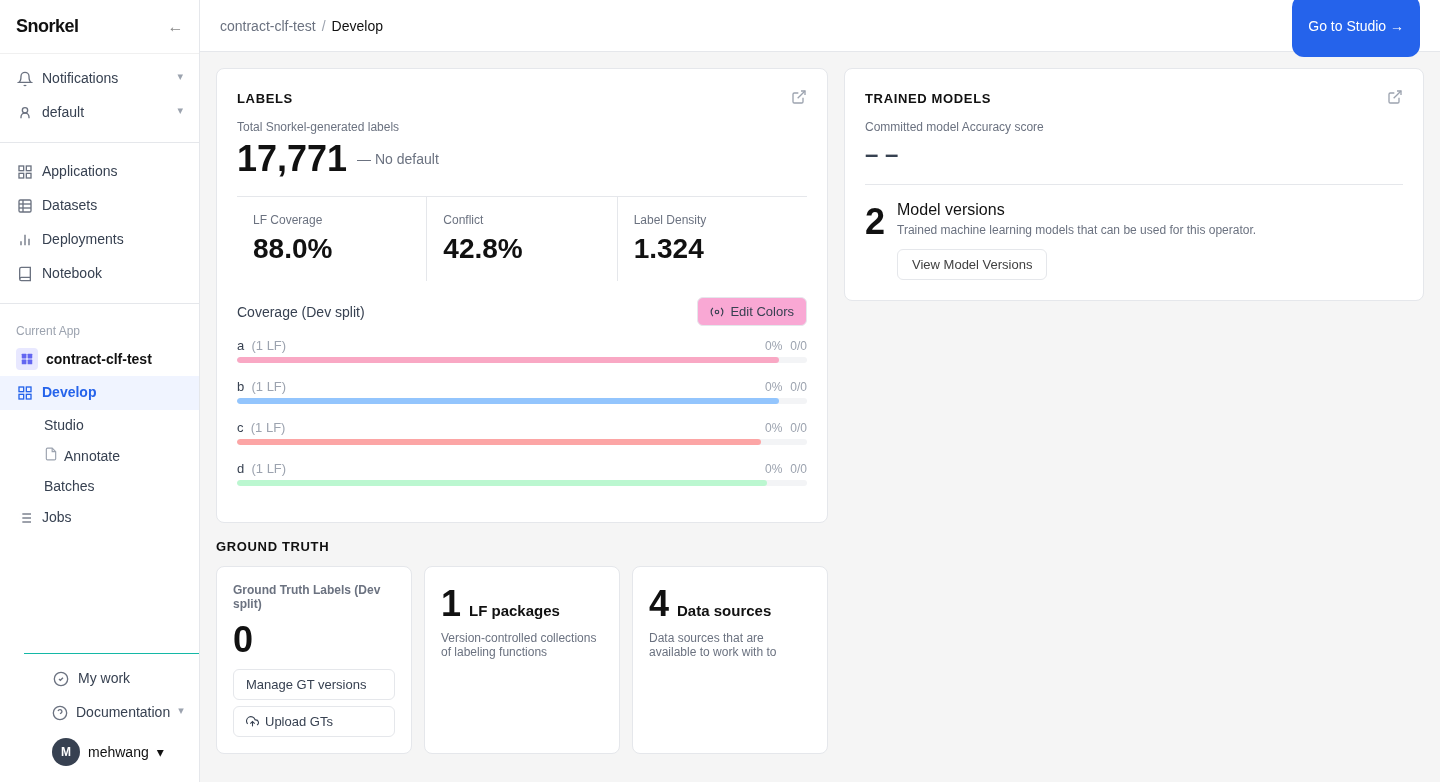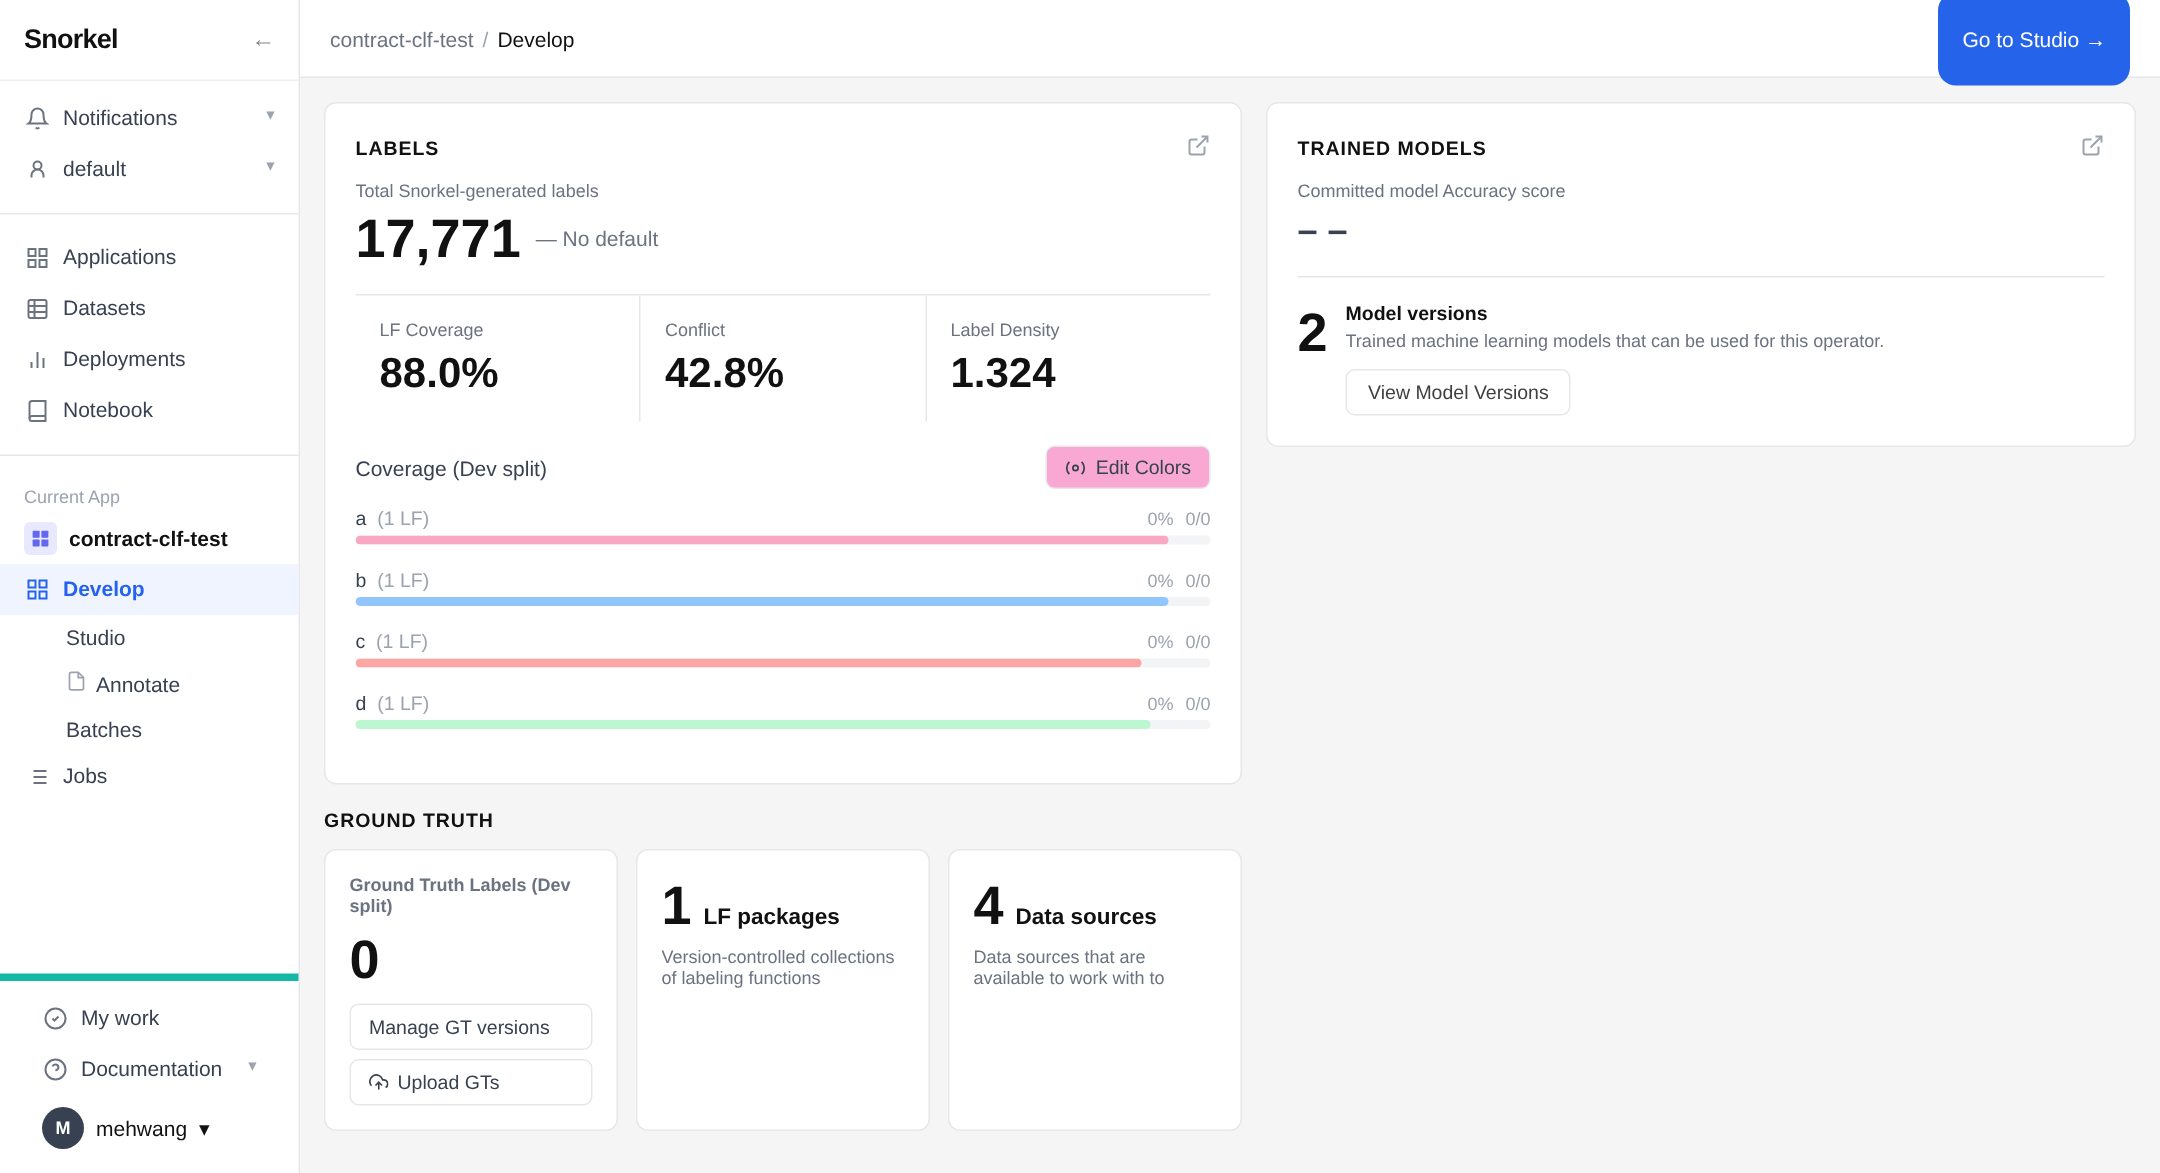--- a/index.html
+++ b/index.html
@@ -11,21 +11,21 @@
     .sidebar-collapse-btn { color: #888; cursor: pointer; font-size: 16px; }
     .sidebar-section { padding: 8px 0; }
     .sidebar-item { display: flex; align-items: flex-start; padding: 8px 16px; cursor: pointer; color: #374151; gap: 8px; font-size: 14px; }
     .sidebar-item .icon { width: 18px; height: 18px; display: flex; align-items: center; justify-content: center; color: #6b7280; }
     .sidebar-item .chevron { margin-left: auto; color: #9ca3af; font-size: 11px; }
     .sidebar-divider { height: 1px; background: #e5e7eb; margin: 4px 0; }
     .sidebar-label { font-size: 12px; color: #9ca3af; padding: 8px 16px 4px; font-weight: 500; }
     .sidebar-item.active { background: #f0f4ff; color: #2563eb; font-weight: 600; }
     .sidebar-item.active .icon { color: #2563eb; }
     .sidebar-sub-item { padding: 7px 16px 7px 44px; cursor: pointer; color: #374151; font-size: 14px; display: flex; align-items: center; gap: 6px; }
-    .sidebar-bottom { margin-top: auto; border-top: 5px solid #14b8a6; padding: 8px 12px; }
+    .sidebar-bottom { margin-top: auto; border-top: 1px solid #14b8a6; padding: 8px 12px; margin-left: 24px; }
     .sidebar-user { display: flex; align-items: center; gap: 8px; padding: 8px 16px; cursor: pointer; }
     .avatar { width: 28px; height: 28px; border-radius: 50%; background: #374151; color: #fff; display: flex; align-items: center; justify-content: center; font-size: 12px; font-weight: 600; }
     .app-name-item { display: flex; align-items: center; gap: 8px; padding: 6px 16px; cursor: pointer; font-weight: 600; font-size: 14px; }
     .app-icon { width: 22px; height: 22px; background: #e8e8ff; border-radius: 4px; display: flex; align-items: center; justify-content: center; }
 
     
     #main { flex: 1; display: flex; flex-direction: column; overflow: hidden; }
     .topbar { height: 52px; background: #fff; border-bottom: 1px solid #e5e7eb; display: flex; align-items: center; padding: 0 20px; justify-content: space-between; }
     .breadcrumb { display: flex; align-items: center; gap: 6px; color: #6b7280; font-size: 14px; }
     .breadcrumb .current { color: #111; font-weight: 500; }
@@ -70,21 +70,21 @@
     .bar-green { background: #bbf7d0; }
 
     
     .right-col { width: 580px; display: flex; flex-direction: column; gap: 16px; }
     .trained-models-card { }
     .accuracy-label { font-size: 12px; color: #6b7280; margin-bottom: 6px; }
     .accuracy-value { font-size: 24px; font-weight: 700; color: #374151; margin-bottom: 16px; }
     .model-versions-row { display: flex; align-items: flex-start; gap: 12px; padding-top: 16px; border-top: 1px solid #e5e7eb; }
     .model-count { font-size: 36px; font-weight: 700; }
     .model-desc { }
-    .model-desc-title { font-size: 13px; font-weight: 700; margin-bottom: 4px; }
+    .model-desc-title { font-size: 16px; font-weight: 400; margin-bottom: 4px; }
     .model-desc-sub { font-size: 12px; color: #6b7280; margin-bottom: 12px; }
     .view-btn { border: 1px solid #e5e7eb; background: #fff; border-radius: 6px; padding: 7px 14px; font-size: 13px; cursor: pointer; color: #404040; }
 
     
     .ground-truth-section { }
     .ground-truth-title { font-size: 13px; font-weight: 700; letter-spacing: 0.05em; text-transform: uppercase; margin-bottom: 12px; color: #111; }
     .gt-cards-row { display: flex; gap: 12px; }
     .gt-card { flex: 1; background: #fff; border: 1px solid #e5e7eb; border-radius: 8px; padding: 16px; }
     .gt-card-value { font-size: 36px; font-weight: 700; margin-bottom: 4px; }
     .gt-card-label { font-size: 13px; font-weight: 600; margin-bottom: 6px; }

